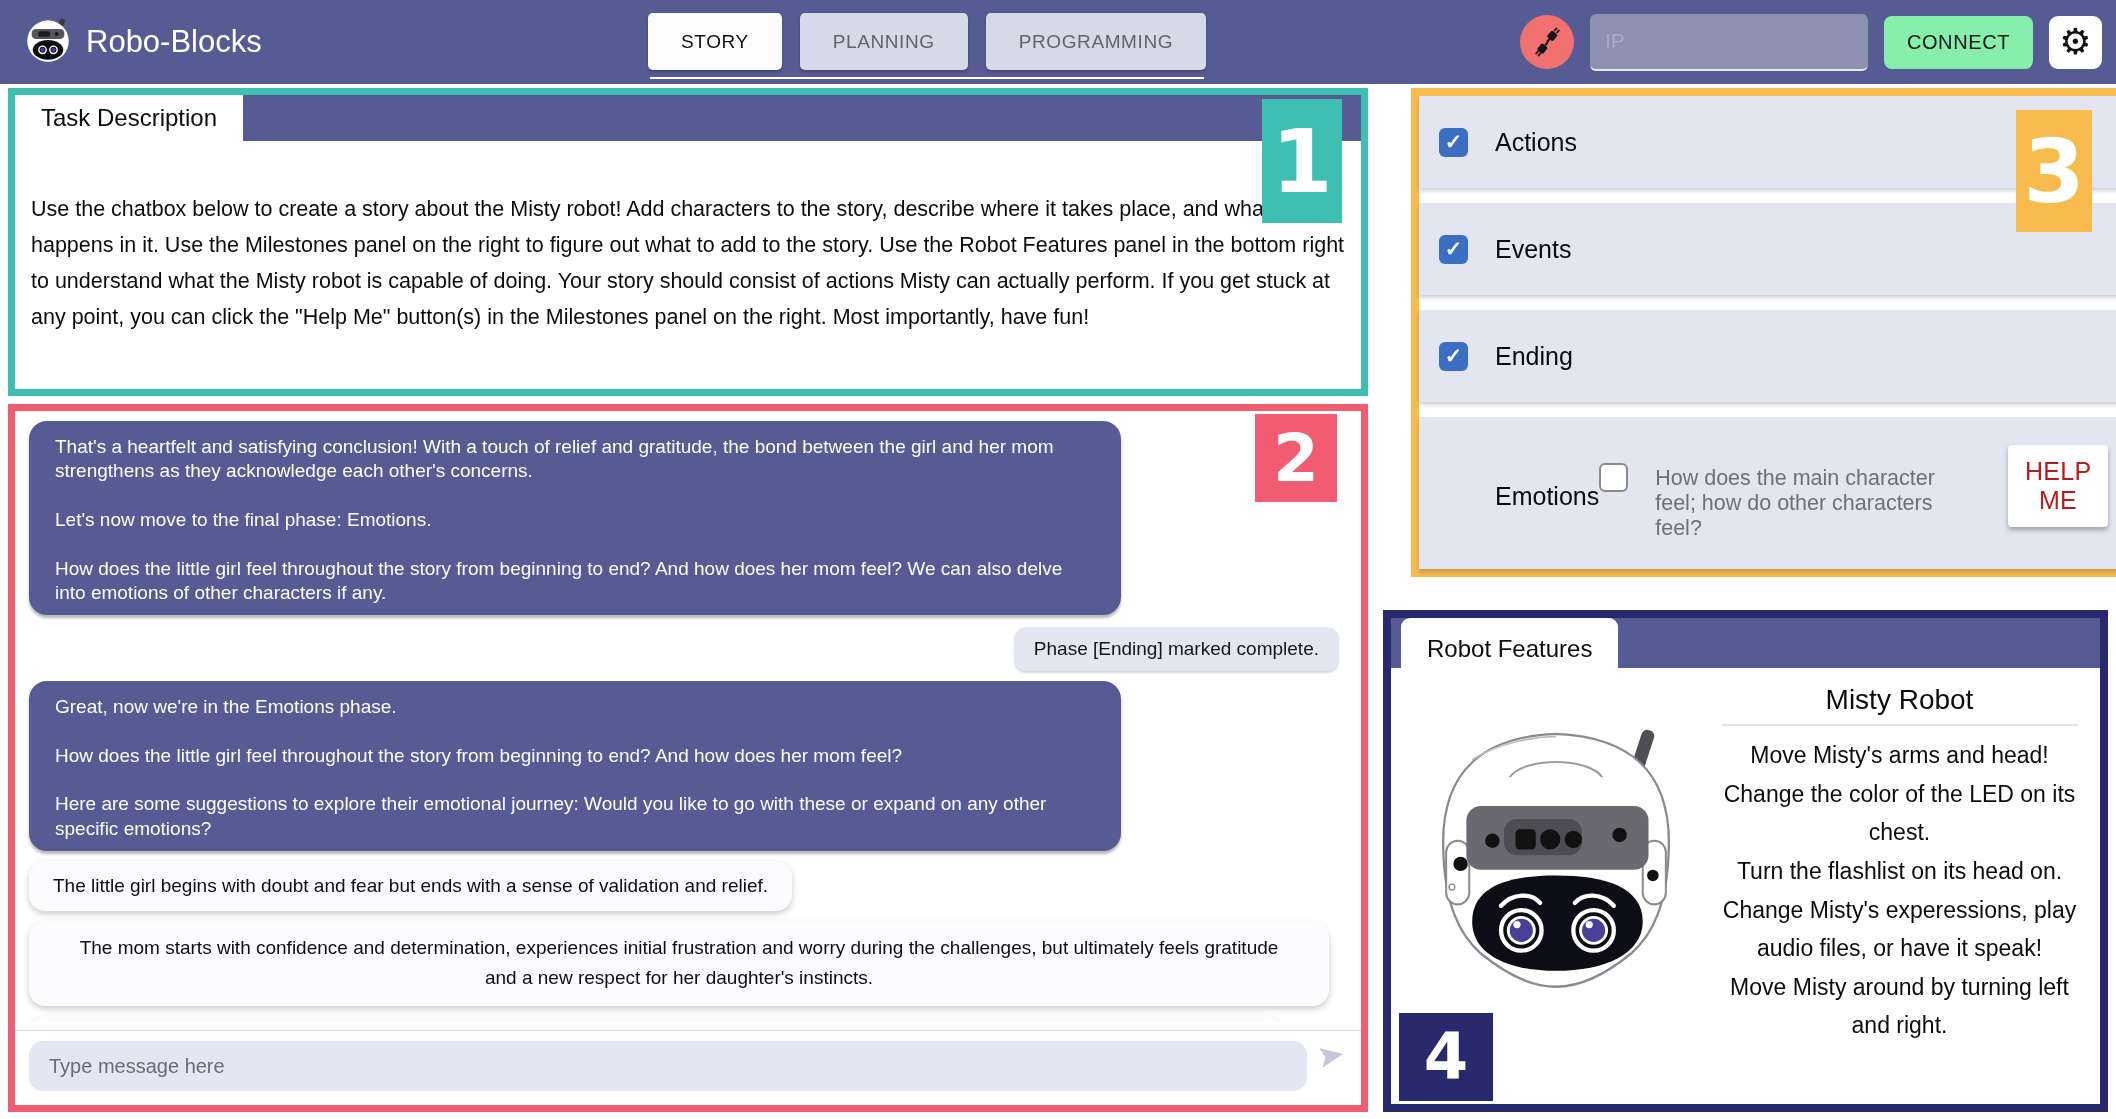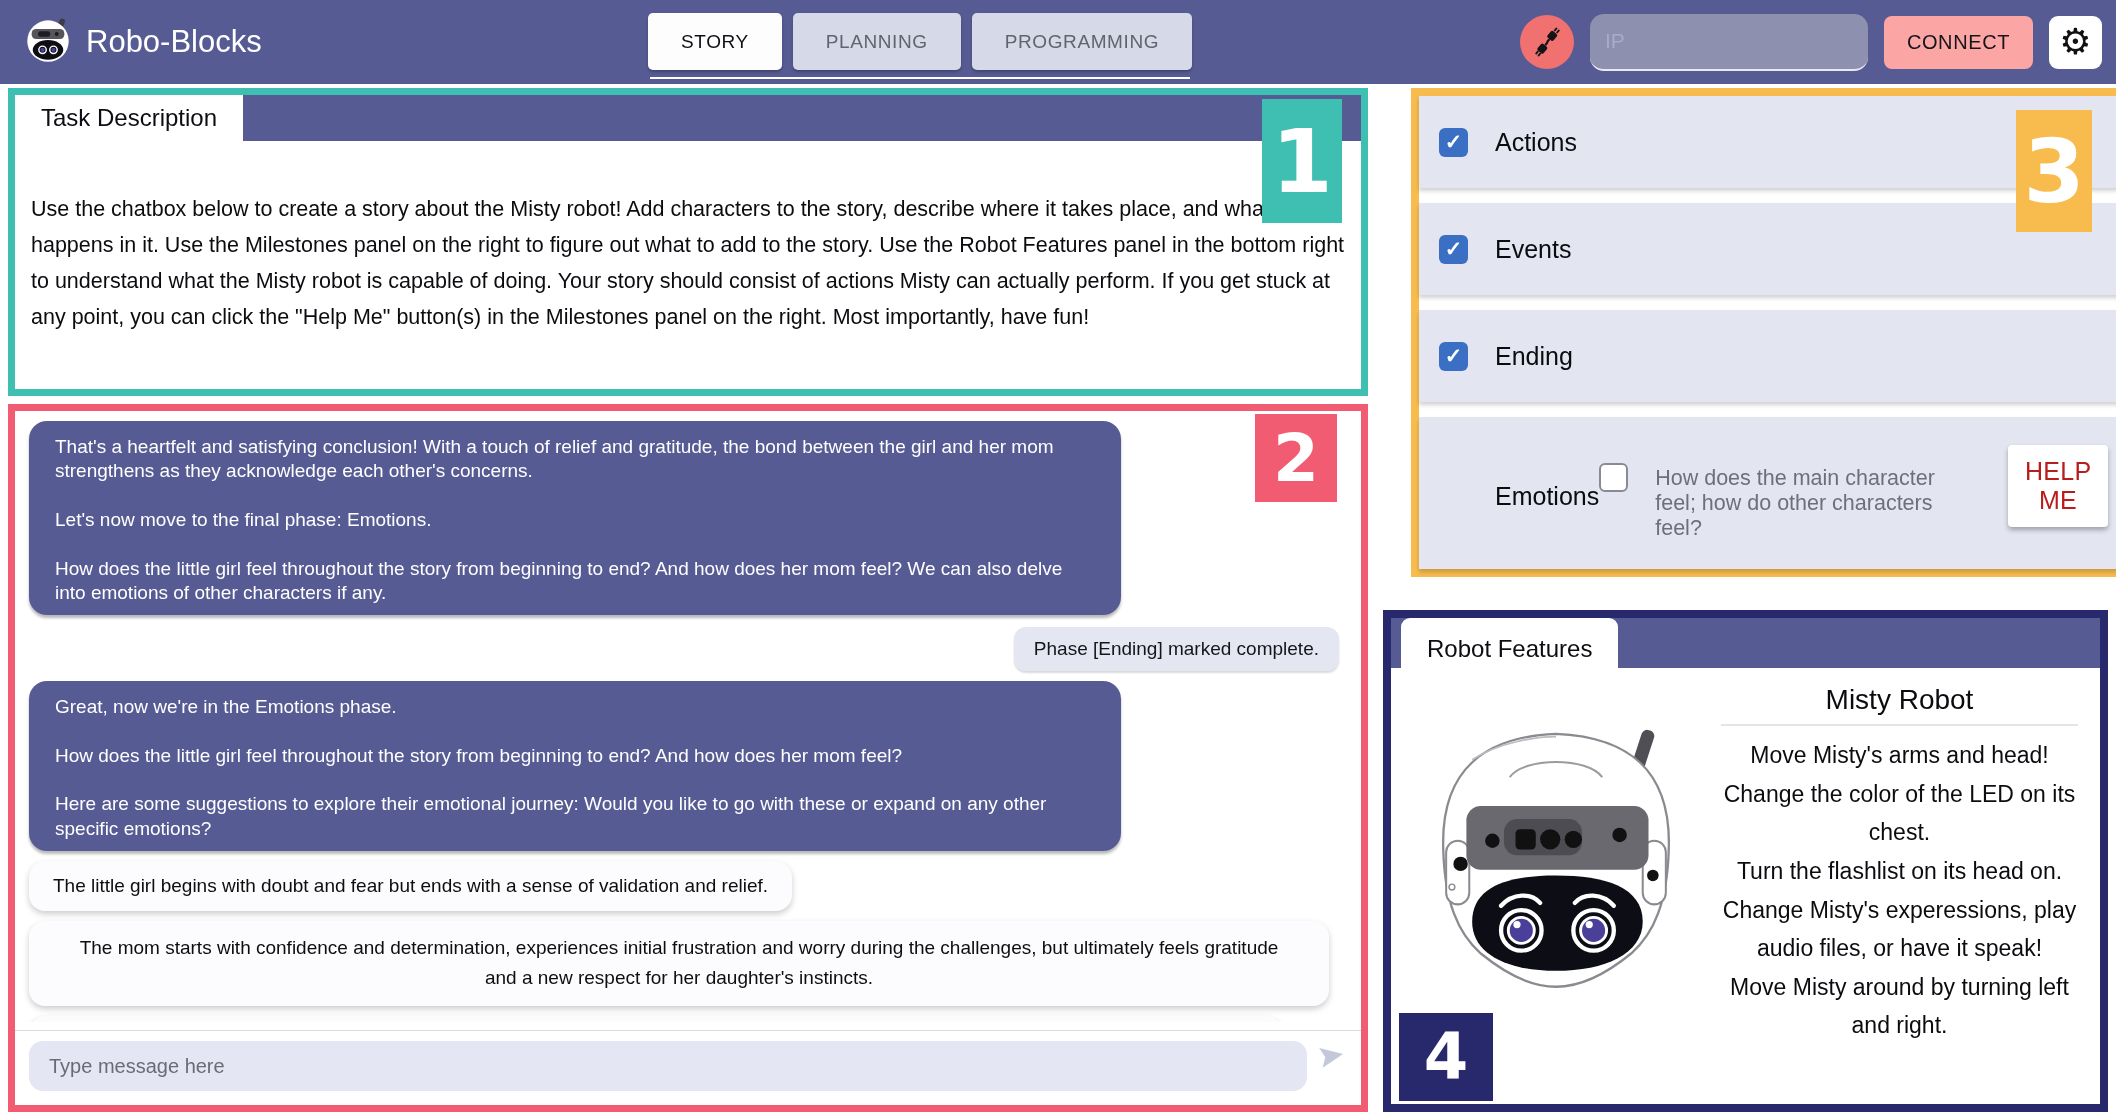--- a/index.html
+++ b/index.html
@@ -4,31 +4,31 @@
 <style>
   * { margin:0; padding:0; box-sizing:border-box; }
   html,body { background:#fff; }
   body { font-family:"Liberation Sans", sans-serif; }
   #app { position:relative; width:2116px; height:1119px; background:#fff; overflow:hidden; }
 
   
   .topbar { position:absolute; left:0; top:0; width:2116px; height:84px; background:#575b93; z-index:2; }
   .brand { position:absolute; left:24px; top:0; height:84px; display:flex; align-items:center; gap:14px; }
   .brand-text { color:#fff; font-size:31px; }
-  .tabs { position:absolute; left:648px; top:13px; display:flex; gap:11px; }
+  .tabs { position:absolute; left:648px; top:13px; display:flex; gap:18px; }
   .tabs::after { content:""; position:absolute; left:2px; right:2px; bottom:-9px; height:2px; background:#fff; }
   .tab { height:57px; padding:0 33px; border:none; border-radius:5px; font-size:19px; letter-spacing:.6px;
          background:#d6d9e8; color:#63636d; font-family:inherit; cursor:pointer; box-shadow:0 2px 3px rgba(0,0,0,.25); }
   .tab.active { background:#fdfdfe; color:#101014; }
   .conn { position:absolute; right:14px; top:0; height:84px; display:flex; align-items:center; gap:16px; }
   .plug { width:54px; height:54px; border-radius:50%; background:#f07170; display:flex; align-items:center; justify-content:center; }
-  .ip-input { width:278px; height:57px; background:#8d90ae; border:none; border-bottom:2px solid #e8e9f2; border-radius:14px;
+  .ip-input { width:278px; height:57px; background:#8d90ae; border:none; border-bottom:2px solid #e8e9f2; border-radius:6px;
               font-size:21px; color:#f0f1f8; padding:0 15px; font-family:inherit; }
   .ip-input::placeholder { color:#a9acc6; }
-  .connect { height:53px; padding:0 23px; background:#fca5a5; border:none; border-radius:8px; font-size:20px; letter-spacing:.6px;
+  .connect { height:53px; padding:0 23px; background:#86efac; border:none; border-radius:8px; font-size:20px; letter-spacing:.6px;
              color:#15151a; font-family:inherit; cursor:pointer; }
   .gear-btn { width:53px; height:53px; background:#fff; border:none; border-radius:9px; cursor:pointer;
               display:flex; align-items:center; justify-content:center; }
   .gear-glyph { font-size:36px; color:#111; line-height:1; }
 
   
   .badge { position:absolute; display:flex; align-items:center; justify-content:center; color:#fff; font-weight:bold;
            z-index:6; font-family:"DejaVu Sans", sans-serif; }
   .badge-1 { left:1262px; top:99px;  width:80px; height:124px; background:#3fbfb2; font-size:88px; }
   .badge-2 { left:1255px; top:414px; width:82px; height:88px;  background:#f15c72; font-size:66px; }

